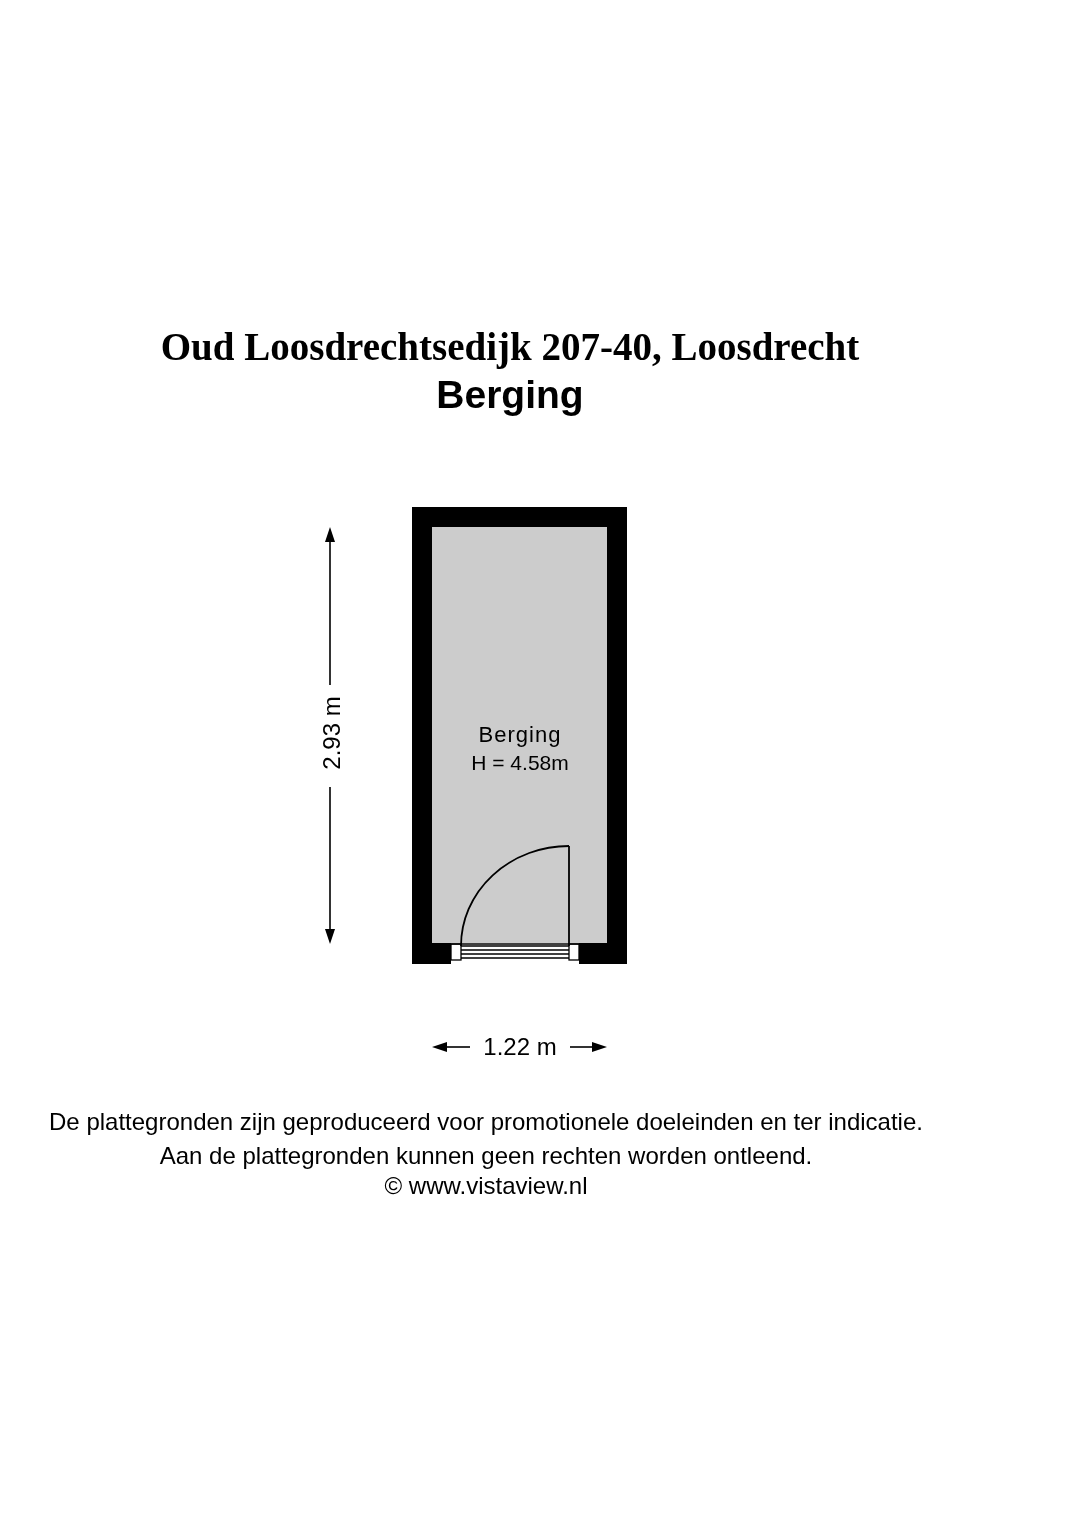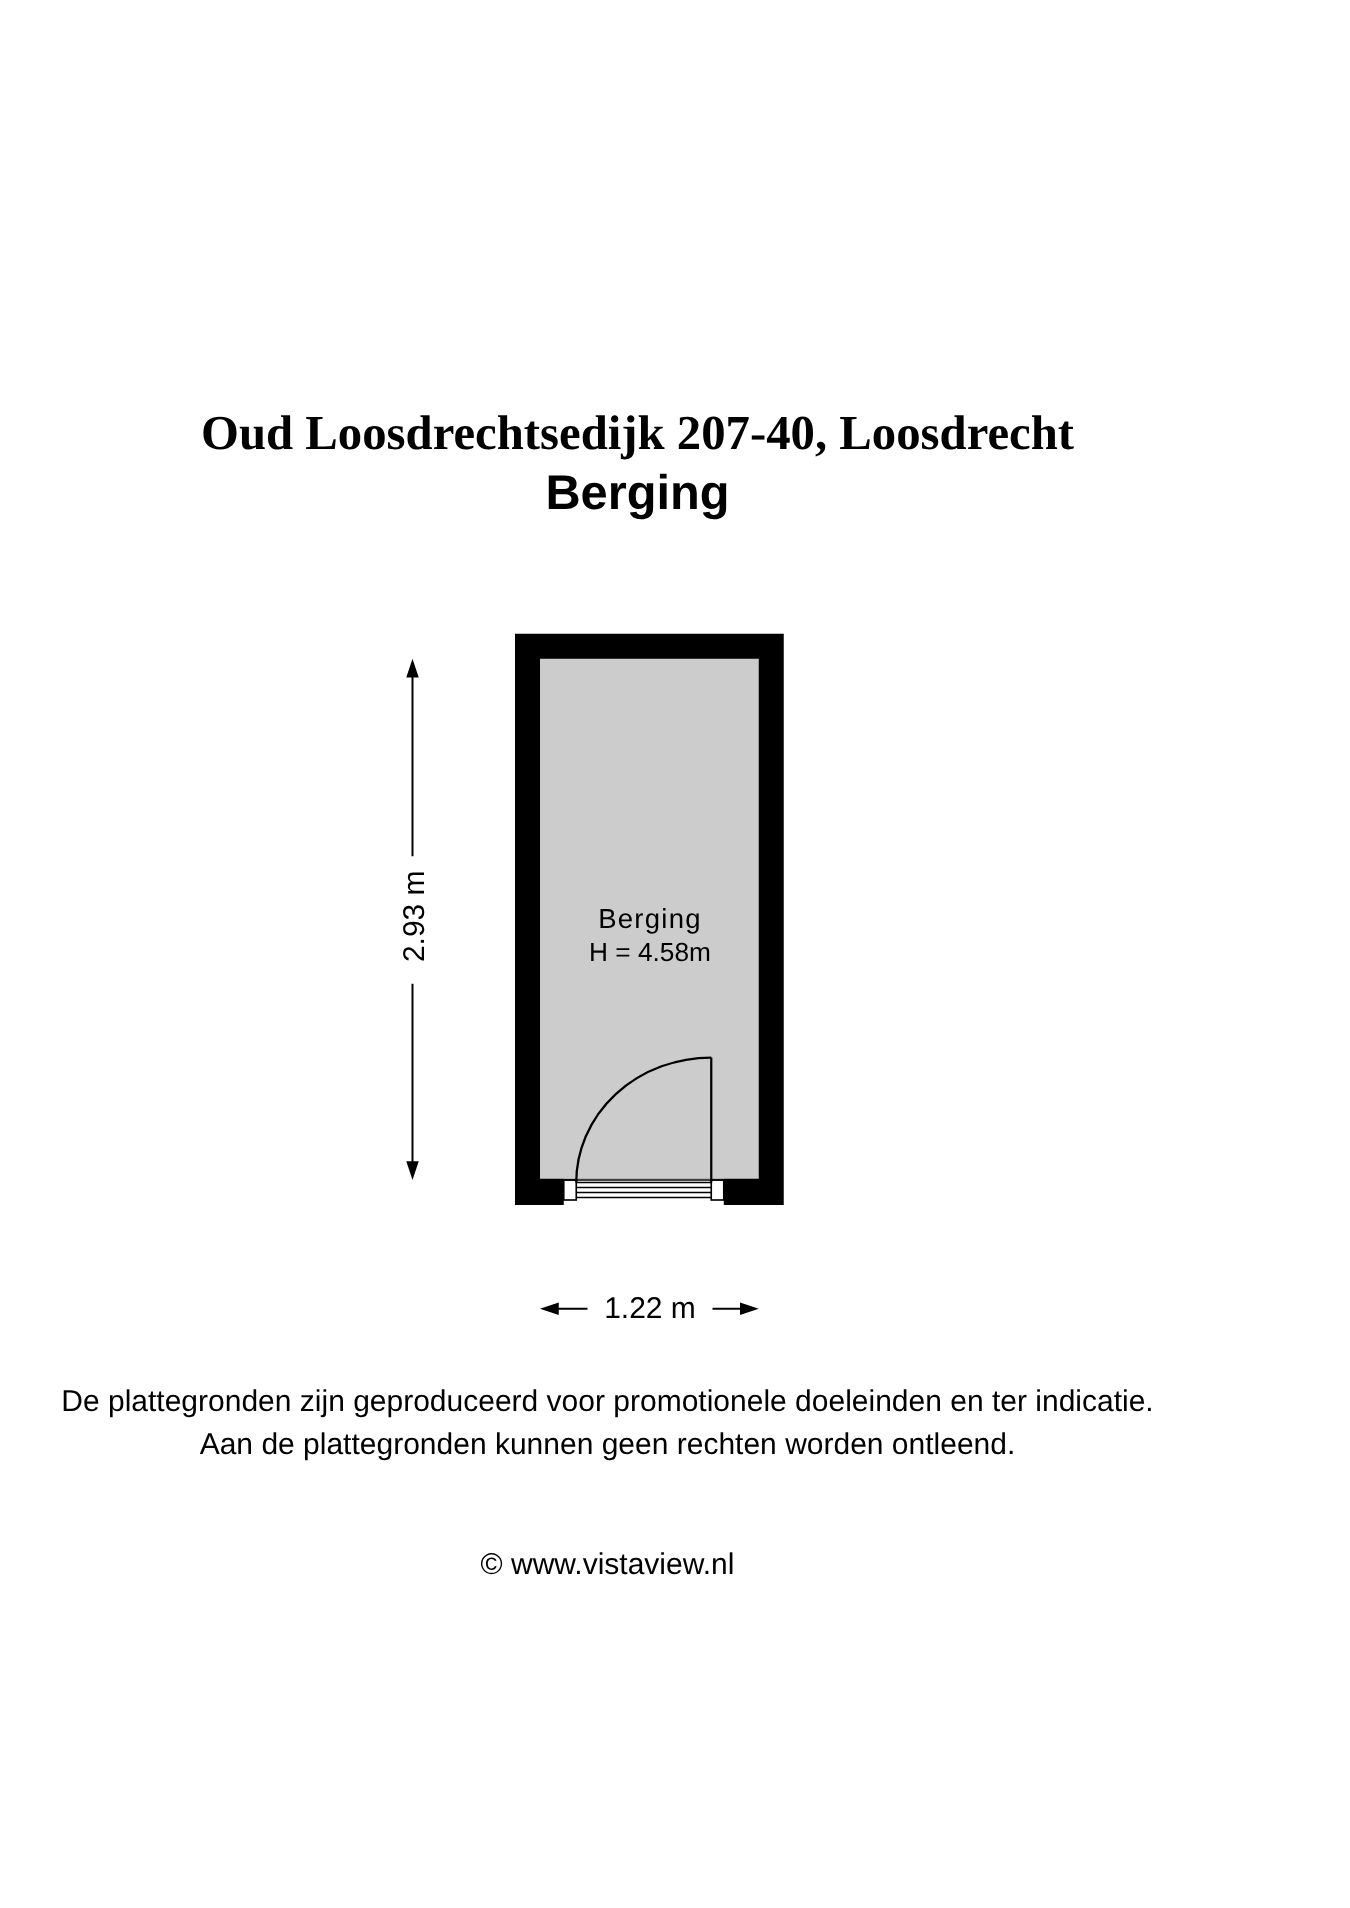--- a/index.html
+++ b/index.html
@@ -9,21 +9,21 @@
     #title2 { top: 373px; }
     svg.plan { position: absolute; left: 0; top: 0; }
     .room-label { position: absolute; left: 432px; width: 176px; text-align: center; font-size: 22px; letter-spacing: 1px; }
     #room-name { top: 722px; }
     #room-height { top: 751px; font-size: 21px; letter-spacing: 0; }
     .dim-v { position: absolute; left: 292px; top: 718px; width: 80px; height: 30px; transform: rotate(-90deg); text-align: center; font-size: 24px; line-height: 30px; }
     .dim-h { position: absolute; left: 470px; top: 1032px; width: 100px; text-align: center; font-size: 24px; line-height: 30px; }
     .disclaimer { position: absolute; left: 0; width: 972px; text-align: center; font-size: 24px; line-height: 30px; }
     #disc1 { top: 1107px; }
     #disc2 { top: 1125px; margin-top: 16px; }
-    #disc3 { top: 1237px; }
+    #disc3 { top: 1171px; }
   </style>
 </head>
 <body>
 
 <div id="title1" class="title">Oud Loosdrechtsedijk 207-40, Loosdrecht</div>
 <div id="title2" class="title">Berging</div>
 
 <svg class="plan" width="1080" height="1526" viewBox="0 0 1080 1526">
 
   <g>

